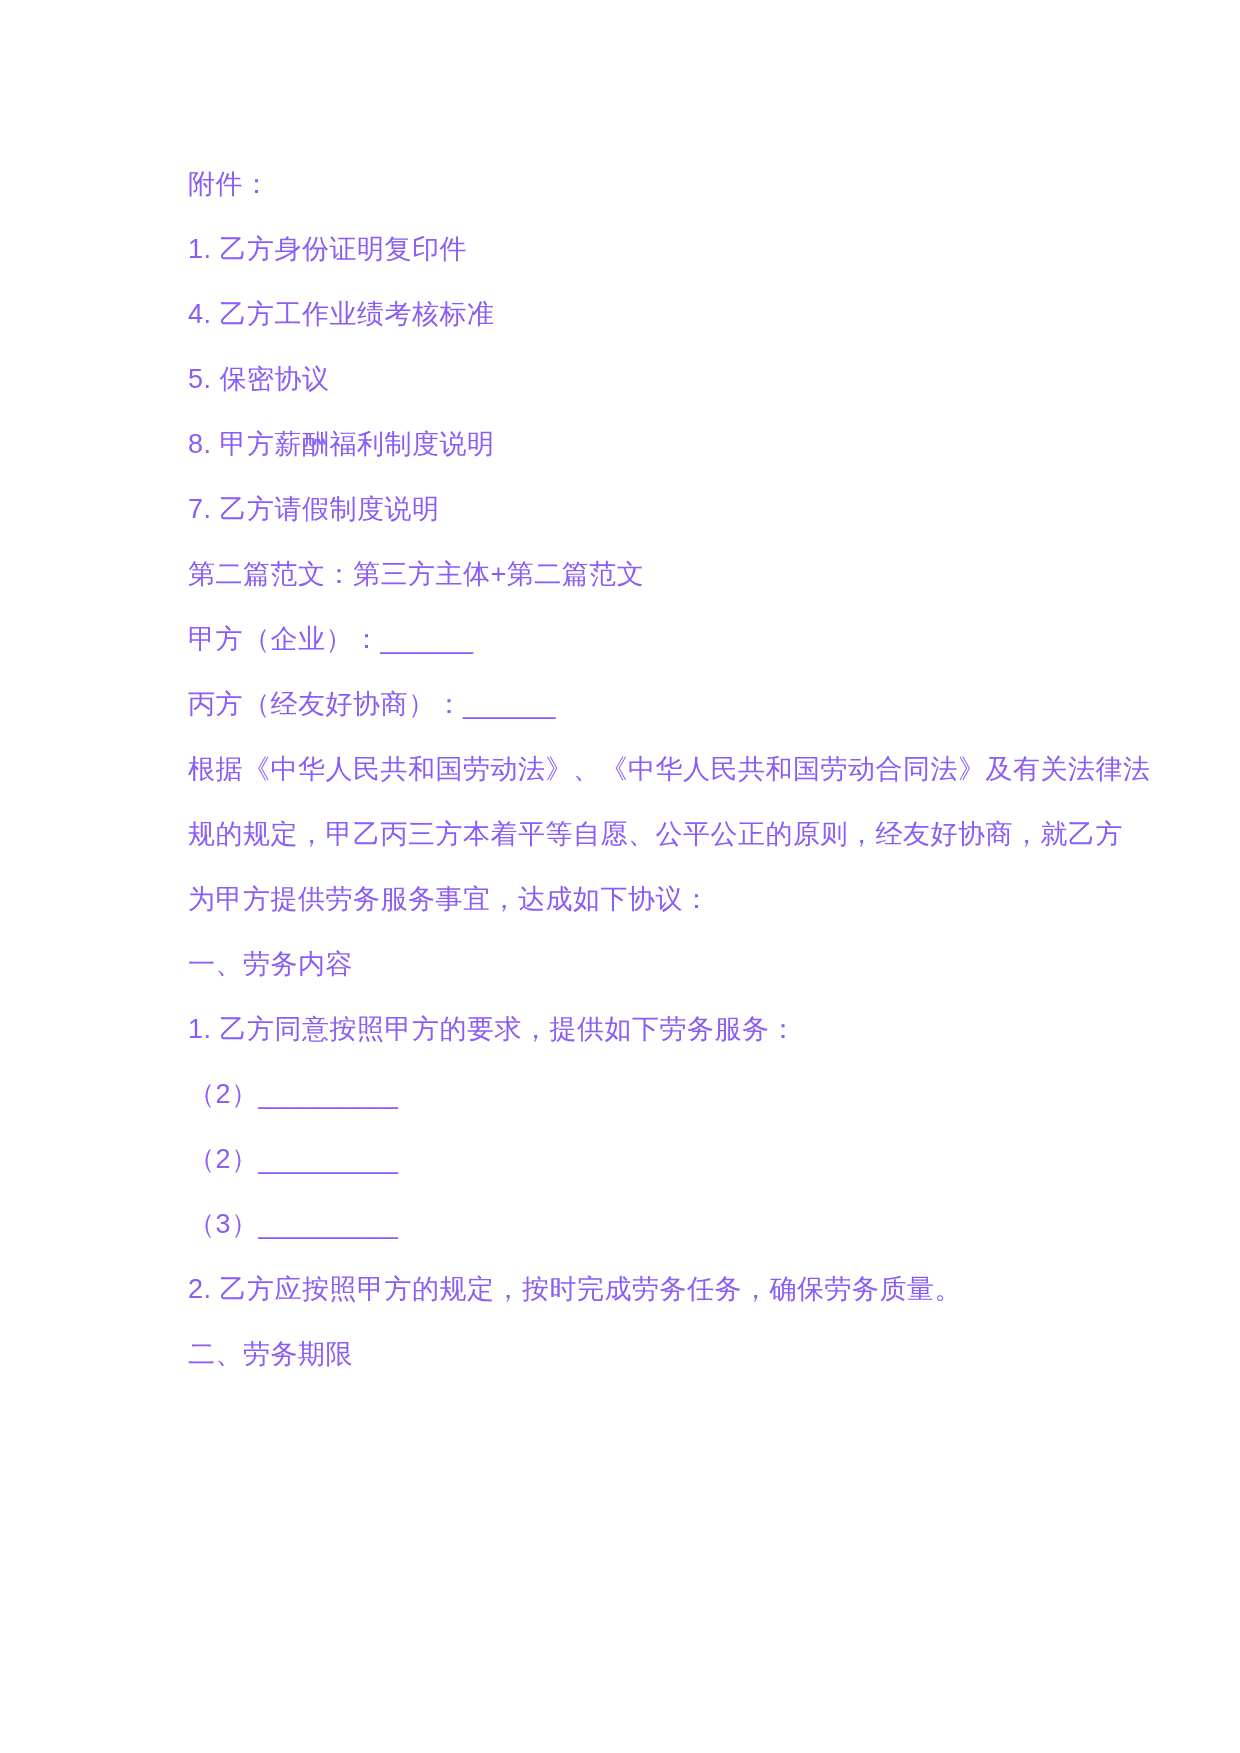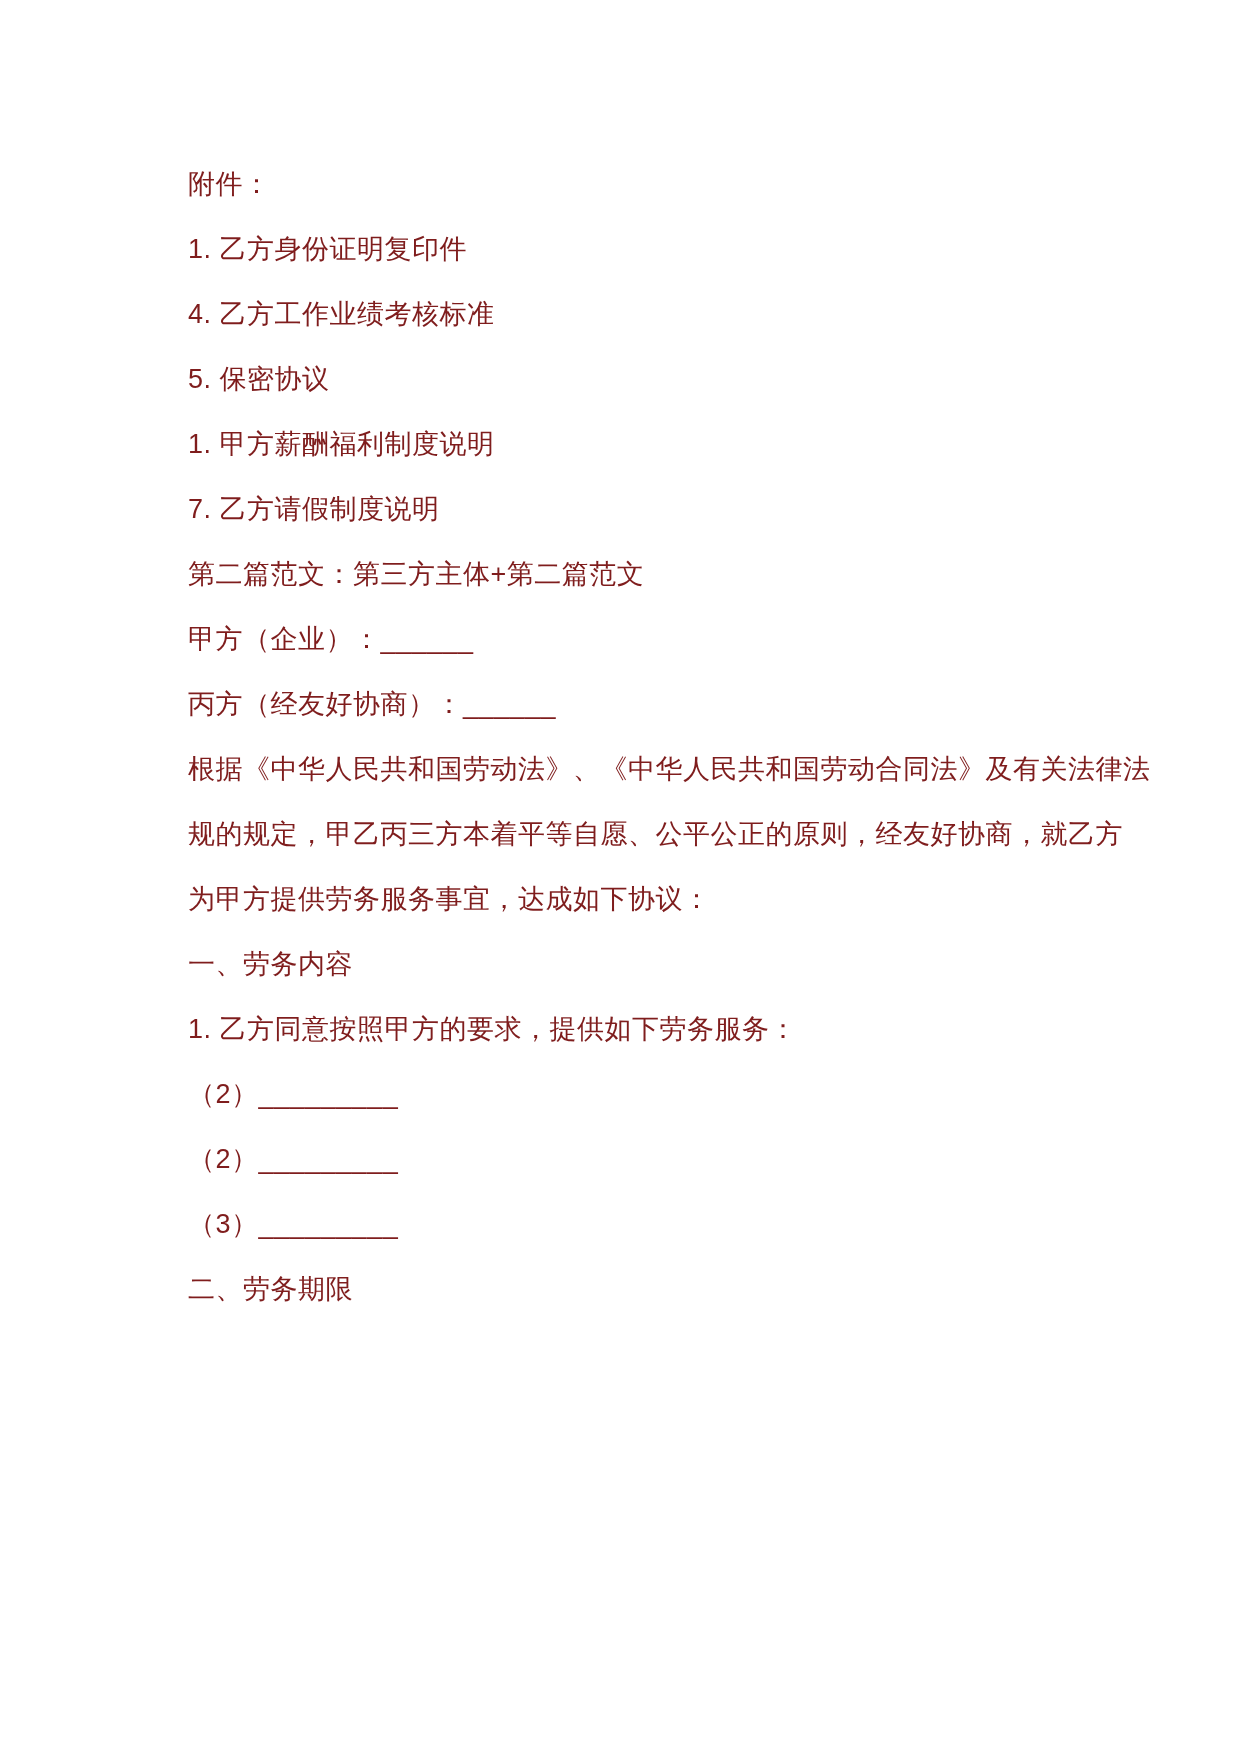--- a/index.html
+++ b/index.html
@@ -19,51 +19,52 @@
     padding: 152px 95px 0 188px;
     background: #ffffff;
   }
   .line {
     margin: 0;
     padding: 0;
     font-family: "Liberation Sans", "DejaVu Sans", sans-serif;
     font-weight: 300;
     font-size: 27px;
     line-height: 65px;
-    color: #7f1d1d;
+    color: #8b5cf6;
     white-space: pre;
     letter-spacing: 0.5px;
   }
 </style>
 </head>
 <body>
 
 <div class="doc-page">
 
   <p class="line">附件：</p>
 
   <p class="line">1. 乙方身份证明复印件</p>
   <p class="line">4. 乙方工作业绩考核标准</p>
   <p class="line">5. 保密协议</p>
-  <p class="line">1. 甲方薪酬福利制度说明</p>
+  <p class="line">8. 甲方薪酬福利制度说明</p>
   <p class="line">7. 乙方请假制度说明</p>
 
   <p class="line">第二篇范文：第三方主体+第二篇范文</p>
 
   <p class="line">甲方（企业）：______</p>
   <p class="line">丙方（经友好协商）：______</p>
 
   <p class="line">根据《中华人民共和国劳动法》、《中华人民共和国劳动合同法》及有关法律法</p>
   <p class="line">规的规定，甲乙丙三方本着平等自愿、公平公正的原则，经友好协商，就乙方</p>
   <p class="line">为甲方提供劳务服务事宜，达成如下协议：</p>
 
   <p class="line">一、劳务内容</p>
 
   <p class="line">1. 乙方同意按照甲方的要求，提供如下劳务服务：</p>
 
   <p class="line">（2）_________</p>
   <p class="line">（2）_________</p>
   <p class="line">（3）_________</p>
 
+  <p class="line">2. 乙方应按照甲方的规定，按时完成劳务任务，确保劳务质量。</p>
 
   <p class="line">二、劳务期限</p>
 
 </div>
 
 </body></html>

